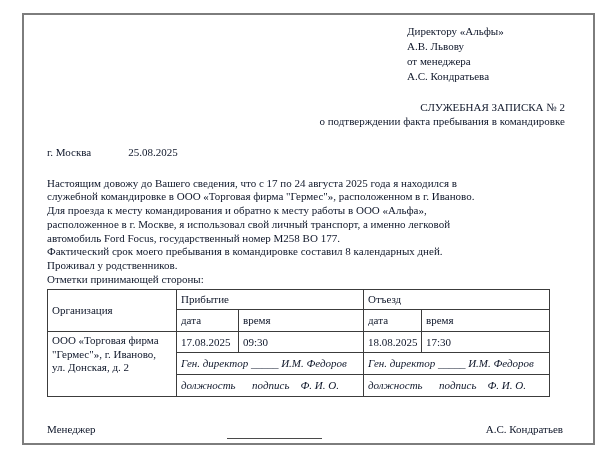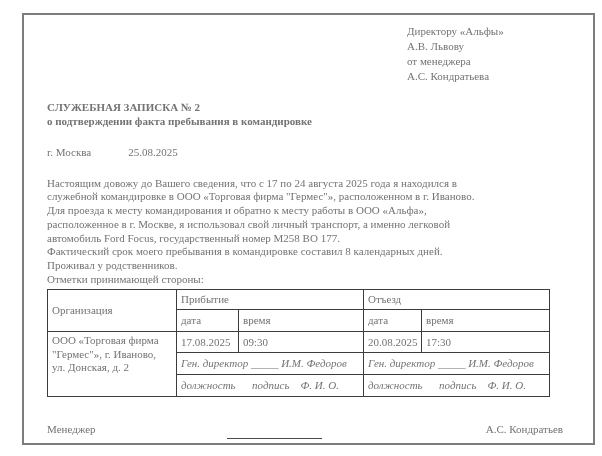--- a/index.html
+++ b/index.html
@@ -7,21 +7,21 @@
     padding: 0;
     background: #ffffff;
   }
   .page {
     position: relative;
     width: 602px;
     height: 456px;
     background: #ffffff;
     overflow: hidden;
     font-family: "Liberation Serif", "DejaVu Serif", serif;
-    color: #737373;
+    color: #0f172a;
   }
   .doc-border {
     position: absolute;
     left: 22px;
     top: 13px;
     width: 573px;
     height: 432px;
     box-sizing: border-box;
     border: 2px solid #7d7d7d;
     background: #ffffff;
@@ -34,22 +34,22 @@
     font-size: 11px;
     line-height: 1.25;
   }
   .addressee {
     margin-left: 360px;
     white-space: pre-line;
     line-height: 15px;
   }
   .title-block {
     margin-top: 16px;
-    text-align: left;
-    font-weight: bold;
+    text-align: right;
+    font-weight: normal;
     line-height: 14px;
   }
   .place-date {
     margin-top: 18px;
     display: flex;
     justify-content: flex-start;
   }
   .place-date .doc-date {
     margin-right: 20px;
     margin-left: 37px;
@@ -160,21 +160,21 @@
           <tr class="subhead">
             <th>дата</th>
             <th>время</th>
             <th>дата</th>
             <th>время</th>
           </tr>
           <tr class="datarow">
             <td rowspan="3" class="org-cell">ООО «Торговая фирма "Гермес"», г. Иваново, ул.  Донская, д. 2</td>
             <td>17.08.2025</td>
             <td>09:30</td>
-            <td>20.08.2025</td>
+            <td>18.08.2025</td>
             <td>17:30</td>
           </tr>
           <tr class="signrow">
             <td colspan="2">Ген. директор _____ И.М. Федоров</td>
             <td colspan="2">Ген. директор _____ И.М. Федоров</td>
           </tr>
           <tr class="caprow">
             <td colspan="2">должность      подпись    Ф. И. О.</td>
             <td colspan="2">должность      подпись    Ф. И. О.</td>
           </tr>

